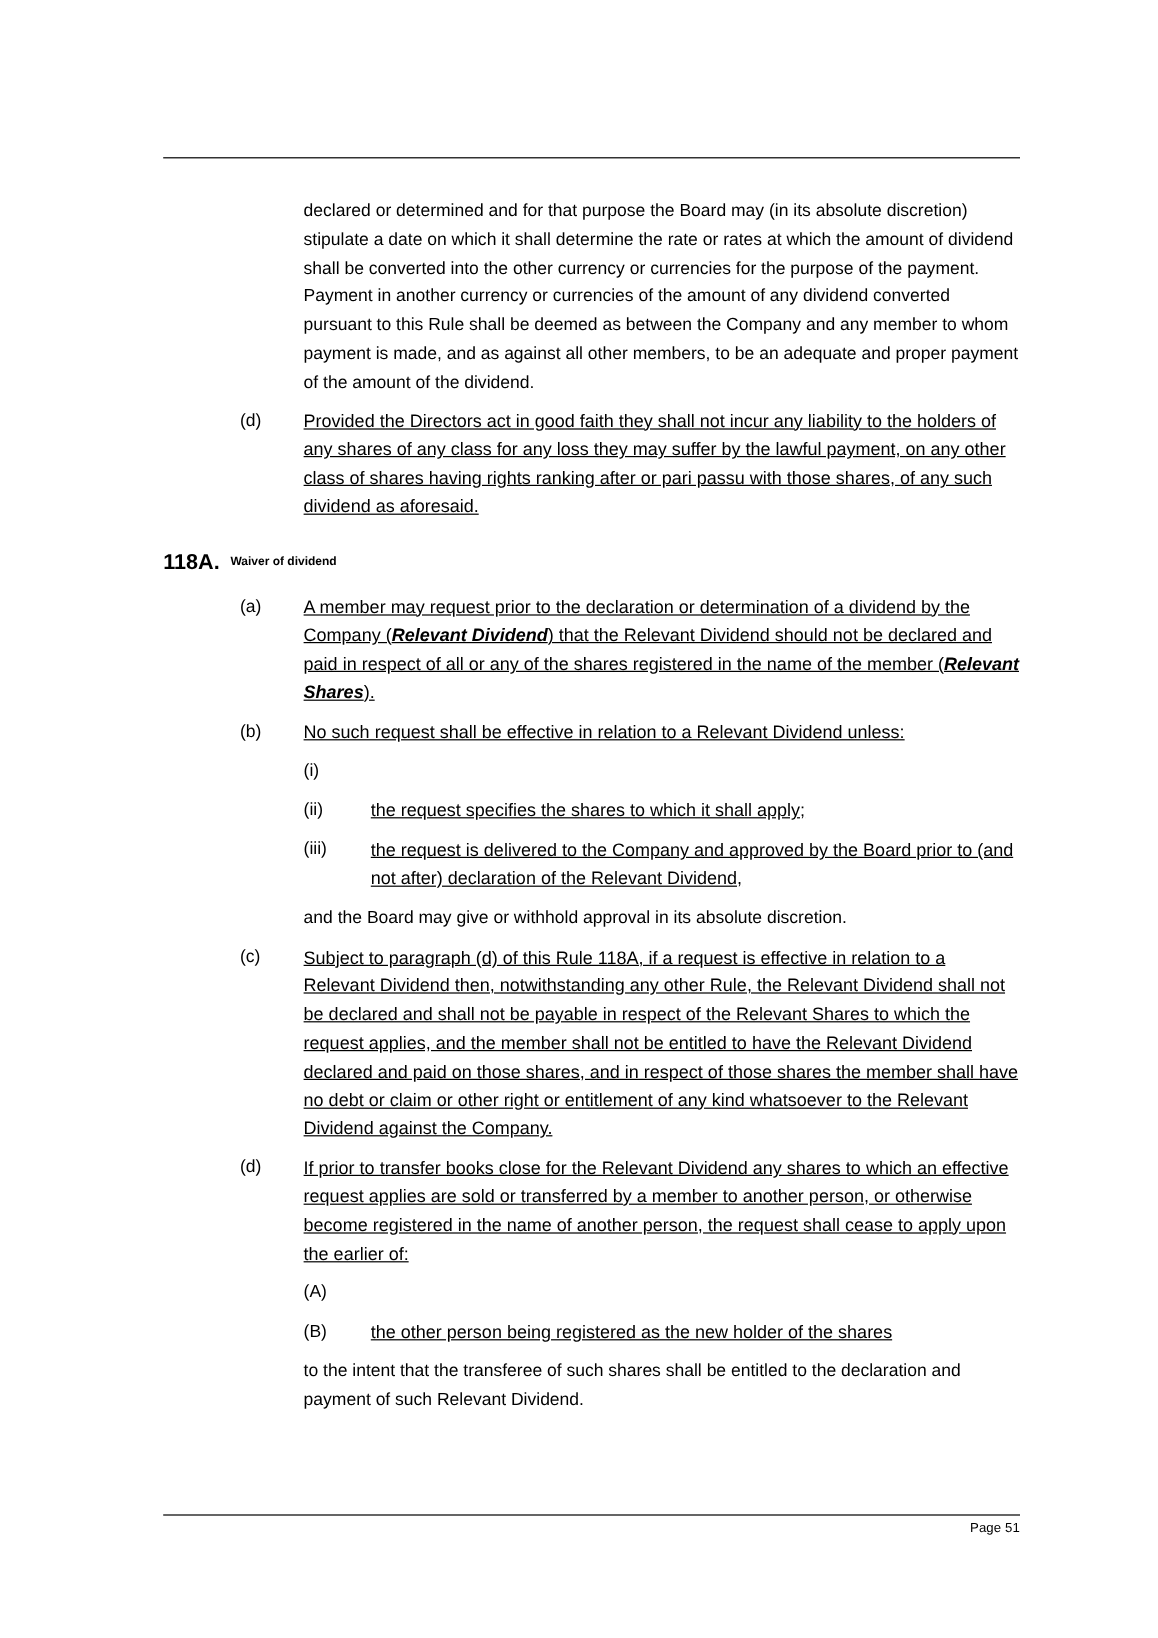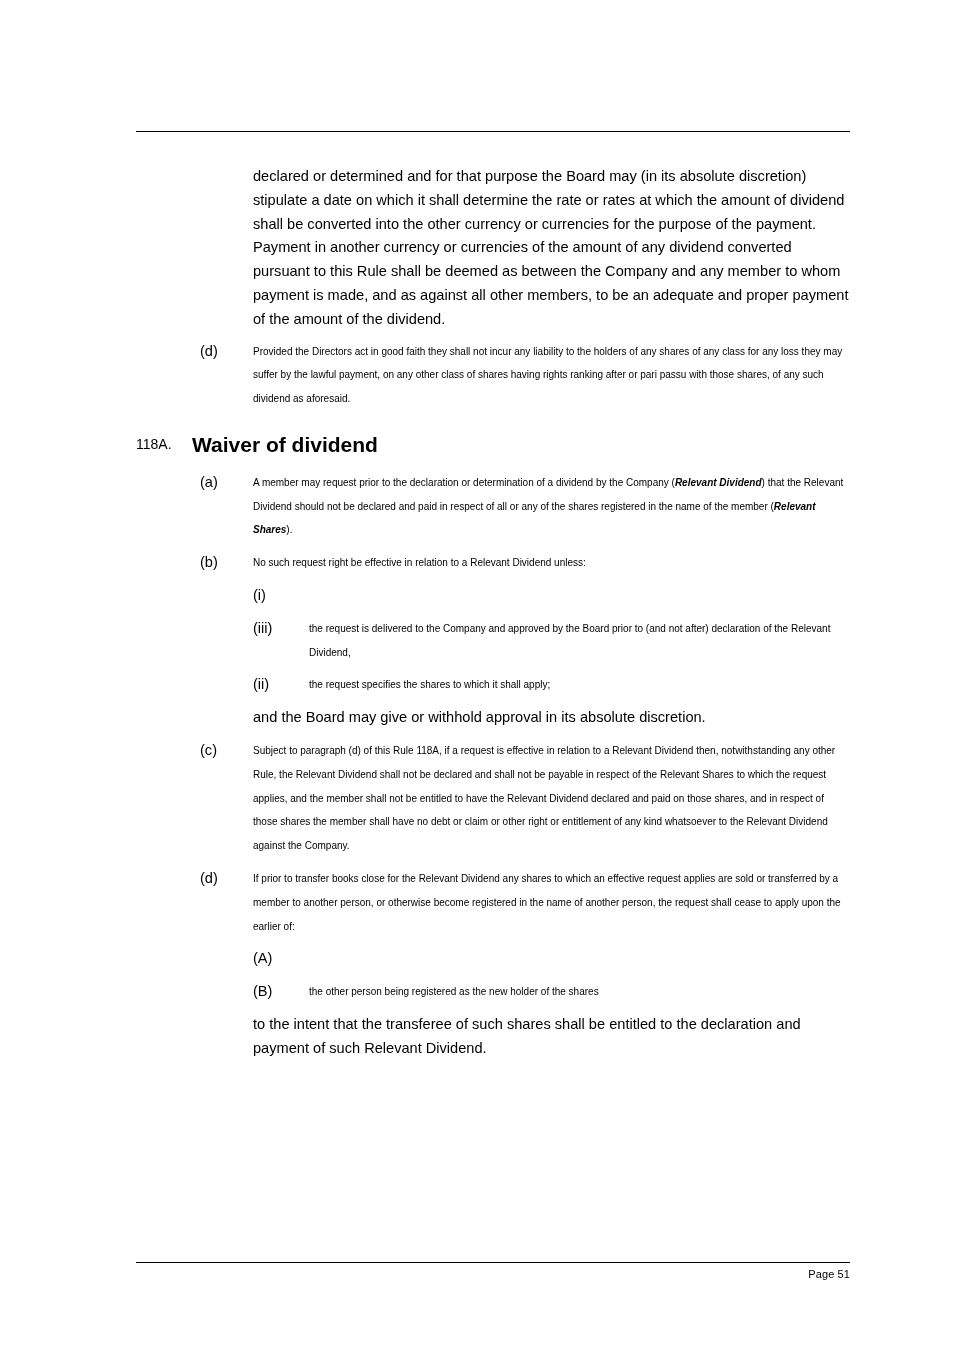--- a/index.html
+++ b/index.html
@@ -62,44 +62,45 @@
     align-items: flex-start;
     margin-bottom: 9px;
   }
   .marker {
     flex: 0 0 auto;
     font-size: 14.6px;
     line-height: 23.8px;
   }
   .body {
     flex: 1 1 auto;
-    font-size: 10px;
+    font-size: 15px;
     line-height: 23.8px;
+    text-decoration: underline;
   }
   
   .lvl-cont { padding-left: 117px; }          
   .lvl1 .marker { width: 53px; margin-left: 64px; }
   .lvl1 .body { }
   .lvl2 .marker { width: 56px; margin-left: 117px; }
   .lvl2-cont { padding-left: 117px; }
   .heading {
     display: flex;
     align-items: flex-start;
     margin-top: 22px;
     margin-bottom: 14px;
   }
   .heading .num {
     width: 56px;
-    font-weight: normal;
-    font-size: 14px;
+    font-weight: bold;
+    font-size: 18px;
     line-height: 23.8px;
   }
   .heading .htext {
     font-weight: bold;
-    font-size: 21px;
+    font-size: 10px;
     line-height: 23.8px;
   }
   .spacer-8 { height: 8px; }
   b, .bi { font-weight: bold; font-style: italic; }
 </style>
 </head>
 <body>
 
 <div class="page">
 
@@ -121,35 +122,35 @@
       <span class="htext">Waiver of dividend</span>
     </div>
 
     <div class="block lvl1">
       <span class="marker">(a)</span>
       <span class="body" id="item-a-body">A member may request prior to the declaration or determination of a dividend by the Company (<span class="bi">Relevant Dividend</span>) that the Relevant Dividend should not be declared and paid in respect of all or any of the shares registered in the name of the member (<span class="bi">Relevant Shares</span>).</span>
     </div>
 
     <div class="block lvl1">
       <span class="marker">(b)</span>
-      <span class="body">No such request right be effective in relation to a Relevant Dividend unless:</span>
+      <span class="body">No such request shall be effective in relation to a Relevant Dividend unless:</span>
     </div>
 
     <div class="block lvl2">
       <span class="marker">(i)</span>
     </div>
 
     <div class="block lvl2">
-      <span class="marker">(iii)</span>
-      <span class="body">the request is delivered to the Company and approved by the Board prior to (and not after) declaration of the Relevant Dividend,</span>
+      <span class="marker">(ii)</span>
+      <span class="body">the request specifies the shares to which it shall apply;</span>
     </div>
 
     <div class="block lvl2">
-      <span class="marker">(ii)</span>
-      <span class="body">the request specifies the shares to which it shall apply;</span>
+      <span class="marker">(iii)</span>
+      <span class="body">the request is delivered to the Company and approved by the Board prior to (and not after) declaration of the Relevant Dividend,</span>
     </div>
 
     <div class="p lvl2-cont" style="margin-bottom:9px;">and the Board may give or withhold approval in its absolute discretion.</div>
 
     <div class="block lvl1">
       <span class="marker">(c)</span>
       <span class="body">Subject to paragraph (d) of this Rule 118A, if a request is effective in relation to a Relevant Dividend then, notwithstanding any other Rule, the Relevant Dividend shall not be declared and shall not be payable in respect of the Relevant Shares to which the request applies, and the member shall not be entitled to have the Relevant Dividend declared and paid on those shares, and in respect of those shares the member shall have no debt or claim or other right or entitlement of any kind whatsoever to the Relevant Dividend against the Company.</span>
     </div>
 
     <div class="block lvl1">

